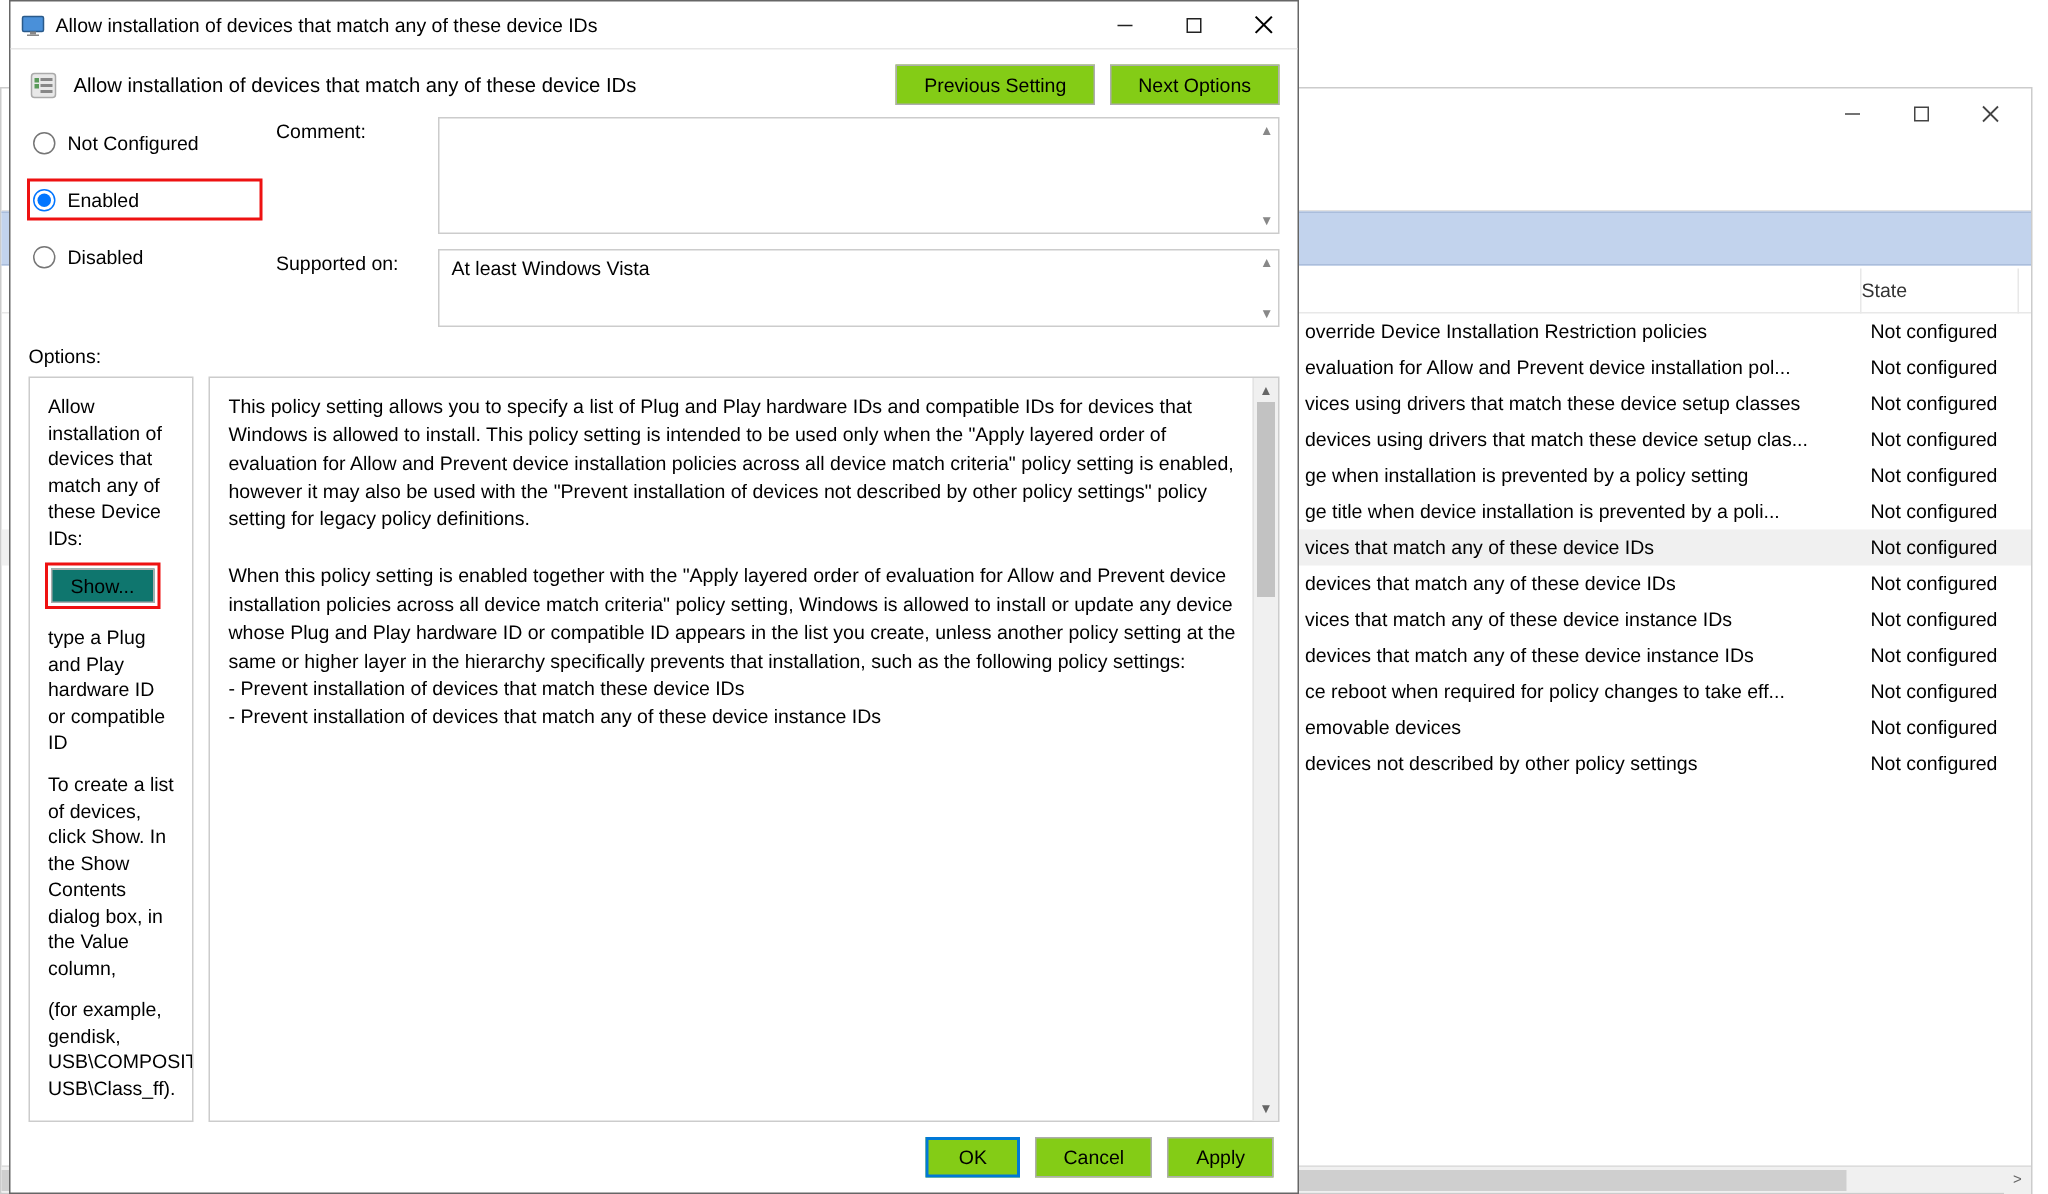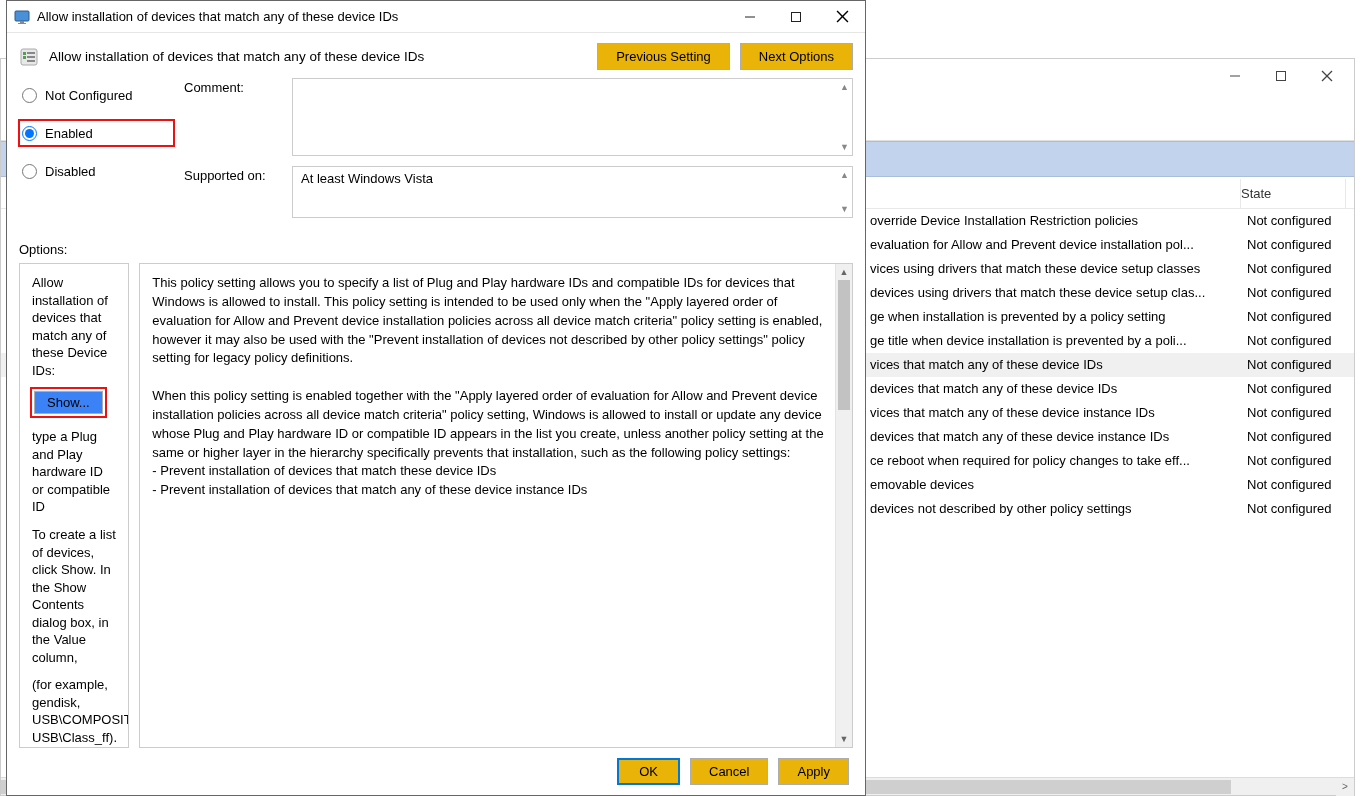--- a/index.html
+++ b/index.html
@@ -182,29 +182,29 @@
   .dlg-header-icon {
     width: 20px; height: 20px;
     display: inline-flex;
     align-items: center; justify-content: center;
   }
   .dlg-header-title {
     flex: 1 1 auto;
     font-size: 13.5px;
   }
   .win-btn {
-    background: #eab308;
+    background: #84cc16;
     border: 1px solid #adadad;
     padding: 5px 18px;
     font-family: inherit;
     font-size: 13px;
     cursor: pointer;
   }
   .win-btn-small {
-    background: #3b82f6;
+    background: #0f766e;
     border: 1px solid #adadad;
     padding: 3px 12px;
     font-family: inherit;
     font-size: 13px;
     cursor: pointer;
   }
   .win-btn-default {
     border: 2px solid #0078d7;
     padding: 4px 20px;
   }
@@ -263,21 +263,21 @@
     position: absolute;
     right: 3px;
     font-size: 9px;
     color: #888;
   }
   .tiny-scroll-up { top: 3px; }
   .tiny-scroll-down { bottom: 3px; }
 
   .dlg-labels-row {
     display: flex;
-    margin-top: 16px;
+    margin-top: 4px;
     margin-bottom: 6px;
   }
   .options-lbl { width: 385px; }
   .help-lbl { flex: 1 1 auto; }
 
   .dlg-panels {
     display: flex;
     gap: 10px;
     flex: 1 1 auto;
     min-height: 0;

